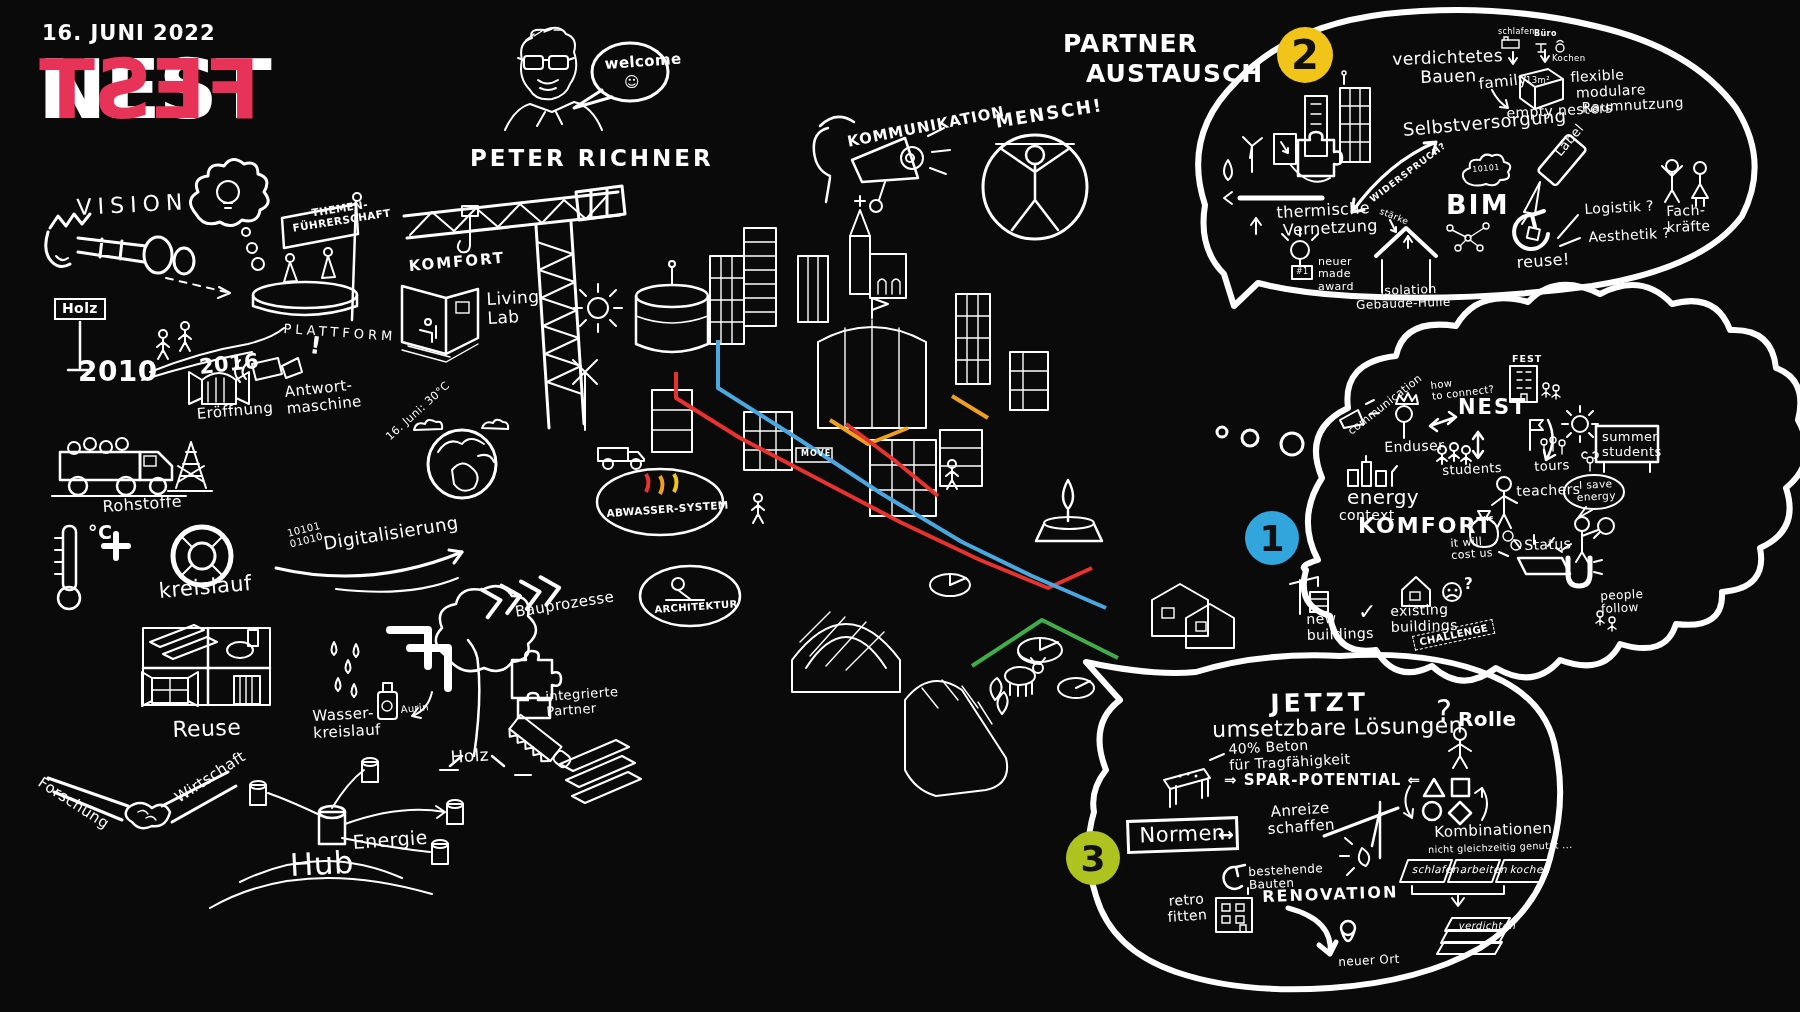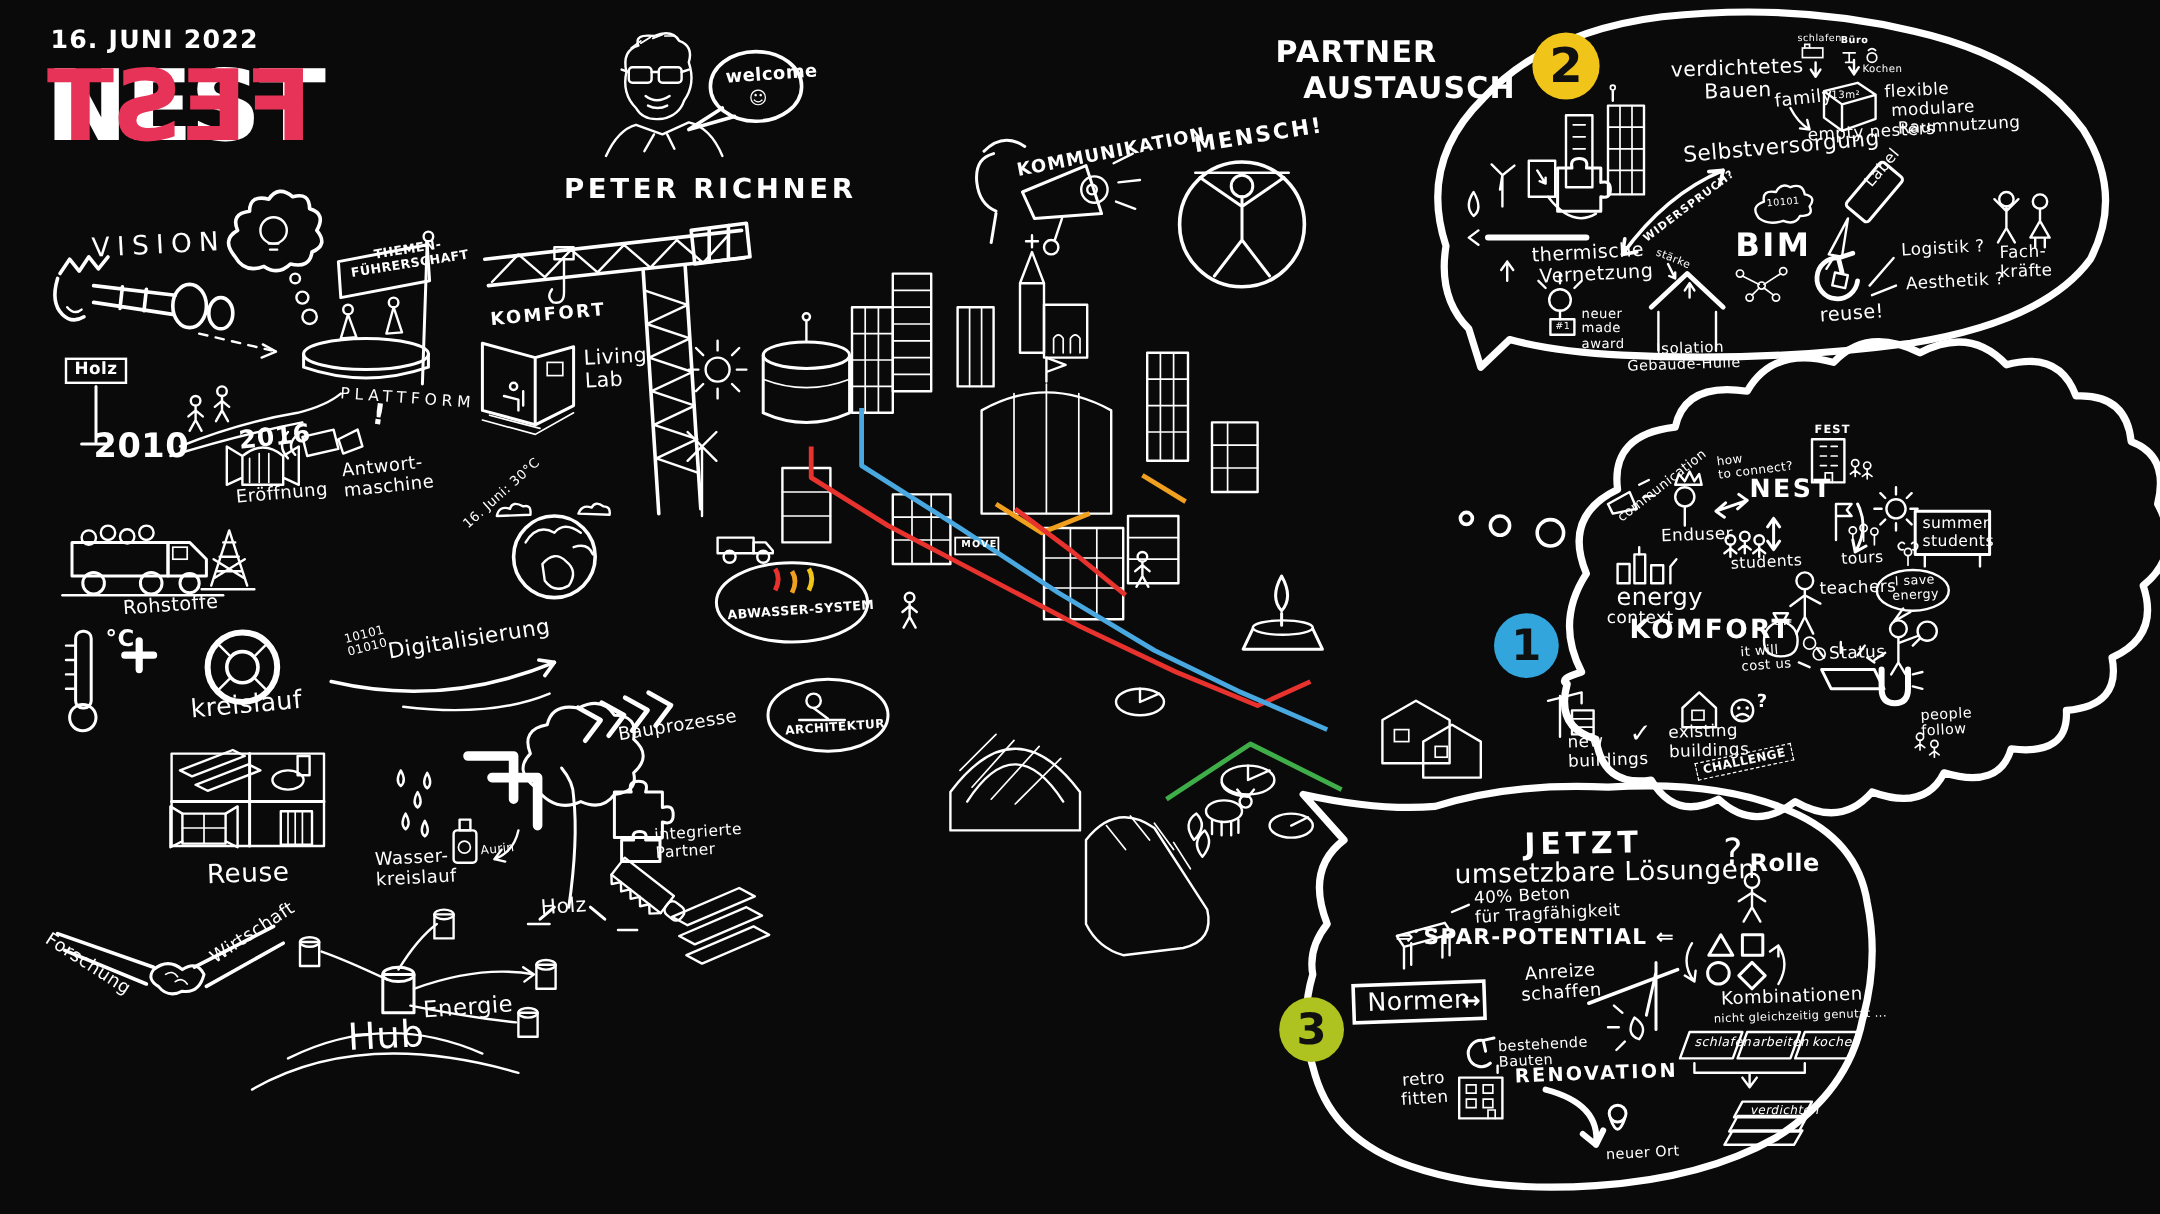--- a/index.html
+++ b/index.html
@@ -694,21 +694,21 @@
 <div class="lbl" style="left:1390px;top:604px;font-size:14px;transform:rotate(-2deg);font-weight:400;">existing
 buildings</div>
 <div class="lbl" style="left:1464px;top:576px;font-size:15px;">?</div>
 <div class="lbl" style="left:1412px;top:636px;font-size:10px;border:1.5px dashed #fff;padding:1px 5px;transform:rotate(-12deg);">CHALLENGE</div>
 
 <div class="numcirc" style="left:1066px;top:831px;width:54px;height:54px;background:#aec31f;font-size:36px;">3</div>
 <div class="lbl" style="left:1270px;top:690px;font-size:25px;letter-spacing:4px;transform:rotate(-1deg);">JETZT</div>
 <div class="lbl" style="left:1212px;top:718px;font-size:22px;transform:rotate(-1deg);font-weight:400;">umsetzbare Lösungen</div>
 <div class="lbl" style="left:1228px;top:742px;font-size:14px;transform:rotate(-3deg);font-weight:400;">40% Beton
 für Tragfähigkeit</div>
-<div class="lbl" style="left:1163px;top:772px;font-size:18px;letter-spacing:1px;">⇒ SPAR-POTENTIAL ⇐</div>
+<div class="lbl" style="left:1224px;top:772px;font-size:15px;letter-spacing:1px;">⇒ SPAR-POTENTIAL ⇐</div>
 <div class="lbl" style="left:1126px;top:820px;font-size:21px;border:3px solid #fff;padding:2px 10px;transform:rotate(-2deg);font-weight:400;">Normen</div>
 <div class="lbl" style="left:1218px;top:824px;font-size:19px;">↔</div>
 <div class="lbl ctr" style="left:1266px;top:804px;font-size:15px;transform:rotate(-4deg);font-weight:400;">Anreize
 schaffen</div>
 <div class="lbl" style="left:1436px;top:694px;font-size:30px;font-weight:400;">?</div>
 <div class="lbl" style="left:1458px;top:708px;font-size:20px;font-weight:700;">Rolle</div>
 <div class="lbl" style="left:1434px;top:824px;font-size:15px;transform:rotate(-2deg);font-weight:400;">Kombinationen</div>
 <div class="lbl" style="left:1428px;top:845px;font-size:9.5px;transform:rotate(-2deg);font-weight:400;">nicht gleichzeitig genutzt ...</div>
 <div class="lbl" style="left:1414px;top:864px;font-size:10.5px;transform:skewX(-14deg);font-weight:400;">schlafen</div>
 <div class="lbl" style="left:1462px;top:864px;font-size:10.5px;transform:skewX(-14deg);font-weight:400;">arbeiten</div>

